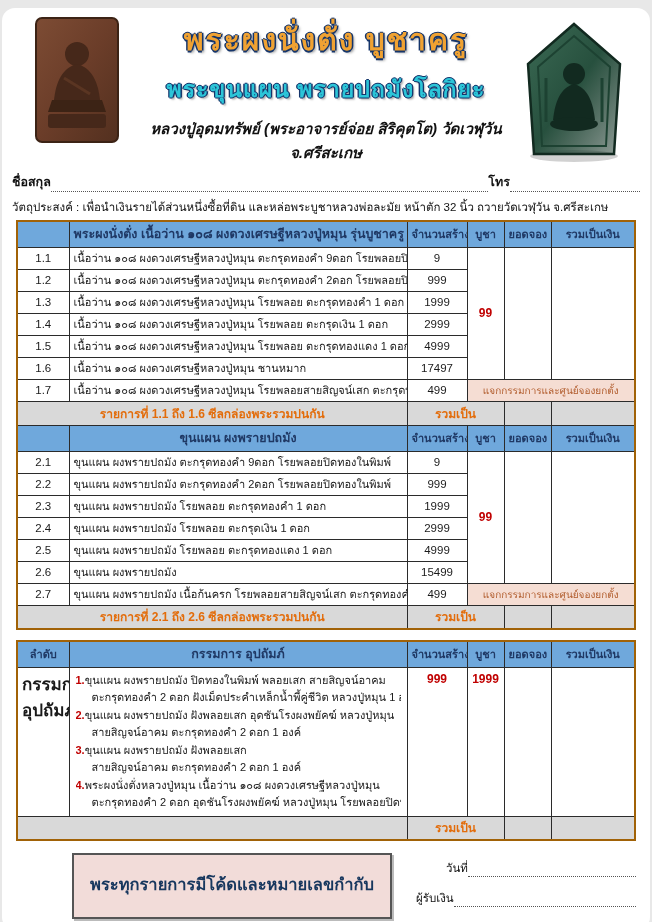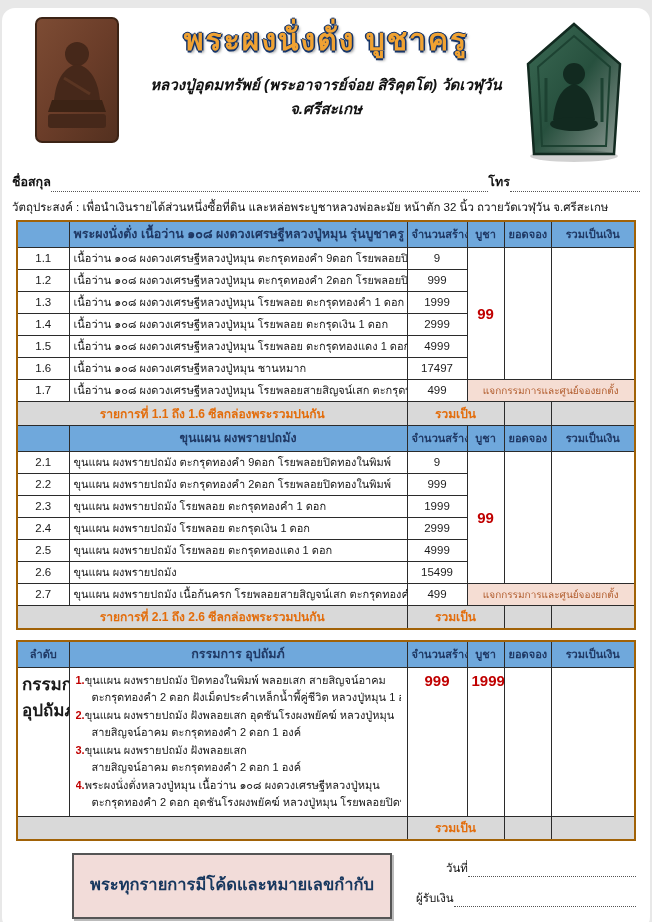--- a/index.html
+++ b/index.html
@@ -30,21 +30,21 @@
   .dotline { border-bottom:1.6px dotted #555; height:14px; }
   .grow { flex:1; }
   .telline { width:130px; }
   .purpose { margin:6px 10px 4px 10px; font-size:11.5px; color:#111; }
   
   table { border-collapse:collapse; table-layout:fixed; width:618px; margin:4px auto 0 auto; border:2px solid #a16207; }
   td { border:1px solid #2b2b2b; font-size:11px; padding:0 4px; height:22px; overflow:hidden; white-space:nowrap; vertical-align:middle; }
   td.th { background:#6fa8dc; color:#1f3864; font-weight:bold; text-align:center; font-size:12.5px; height:26px; }
   td.no { text-align:center; font-size:11.5px; }
   td.cnt { text-align:center; font-size:11.5px; }
-  td.price { color:#c00000; font-size:15px; font-weight:bold; text-align:center; }
+  td.price { color:#c00000; font-size:12px; font-weight:bold; text-align:center; }
   td.note { background:#f5ddd3; color:#b05a2a; text-align:center; font-size:10px; }
   tr.sumrow td { background:#d9d9d9; color:#e36c0a; font-weight:bold; text-align:center; font-size:12px; height:24px; }
   
   td.committee-label { text-align:left; font-weight:bold; font-size:17px; vertical-align:top; padding-top:4px; white-space:normal; line-height:26px; }
   td.desc-lines { vertical-align:top; padding:4px 6px; white-space:normal; }
   .dline { font-size:11px; line-height:17.5px; white-space:nowrap; overflow:hidden; }
   .dline .num { color:#c00000; font-weight:bold; }
   .dline.cont { padding-left:16px; }
   td.vtop { vertical-align:top; padding-top:4px; }
   
@@ -92,20 +92,21 @@
       <path d="M52 2 L98 42 L92 132 L12 132 L6 42 Z" fill="url(#gr)" stroke="#122a20" stroke-width="2.5"></path>
       <path d="M52 14 L88 45 L84 124 L20 124 L16 45 Z" fill="none" stroke="#1d4232" stroke-width="2"></path>
       <circle cx="52" cy="52" r="11" fill="#122a20"></circle>
       <path d="M52 62 C38 66 33 80 31 98 L73 98 C71 80 66 66 52 62 Z" fill="#122a20"></path>
       <ellipse cx="52" cy="102" rx="24" ry="7" fill="#122a20"></ellipse>
       <path d="M24 56 L24 100 M80 56 L80 100" stroke="#1d4232" stroke-width="3"></path>
     </svg>
 
     <div class="titles">
       <div class="title1">พระผงนั่งตั่ง บูชาครู</div>
+      <div class="title2">พระขุนแผน พรายปถมังโลกิยะ</div>
       <div class="title4">หลวงปู่อุดมทรัพย์ (พระอาจารย์จ่อย สิริคุตโต) วัดเวฬุวัน จ.ศรีสะเกษ</div>
     </div>
   </div>
 
   <div class="nameline">
     <span>ชื่อสกุล</span>
     <span class="dotline grow"></span>
     <span>โทร</span>
     <span class="dotline telline"></span>
   </div>

